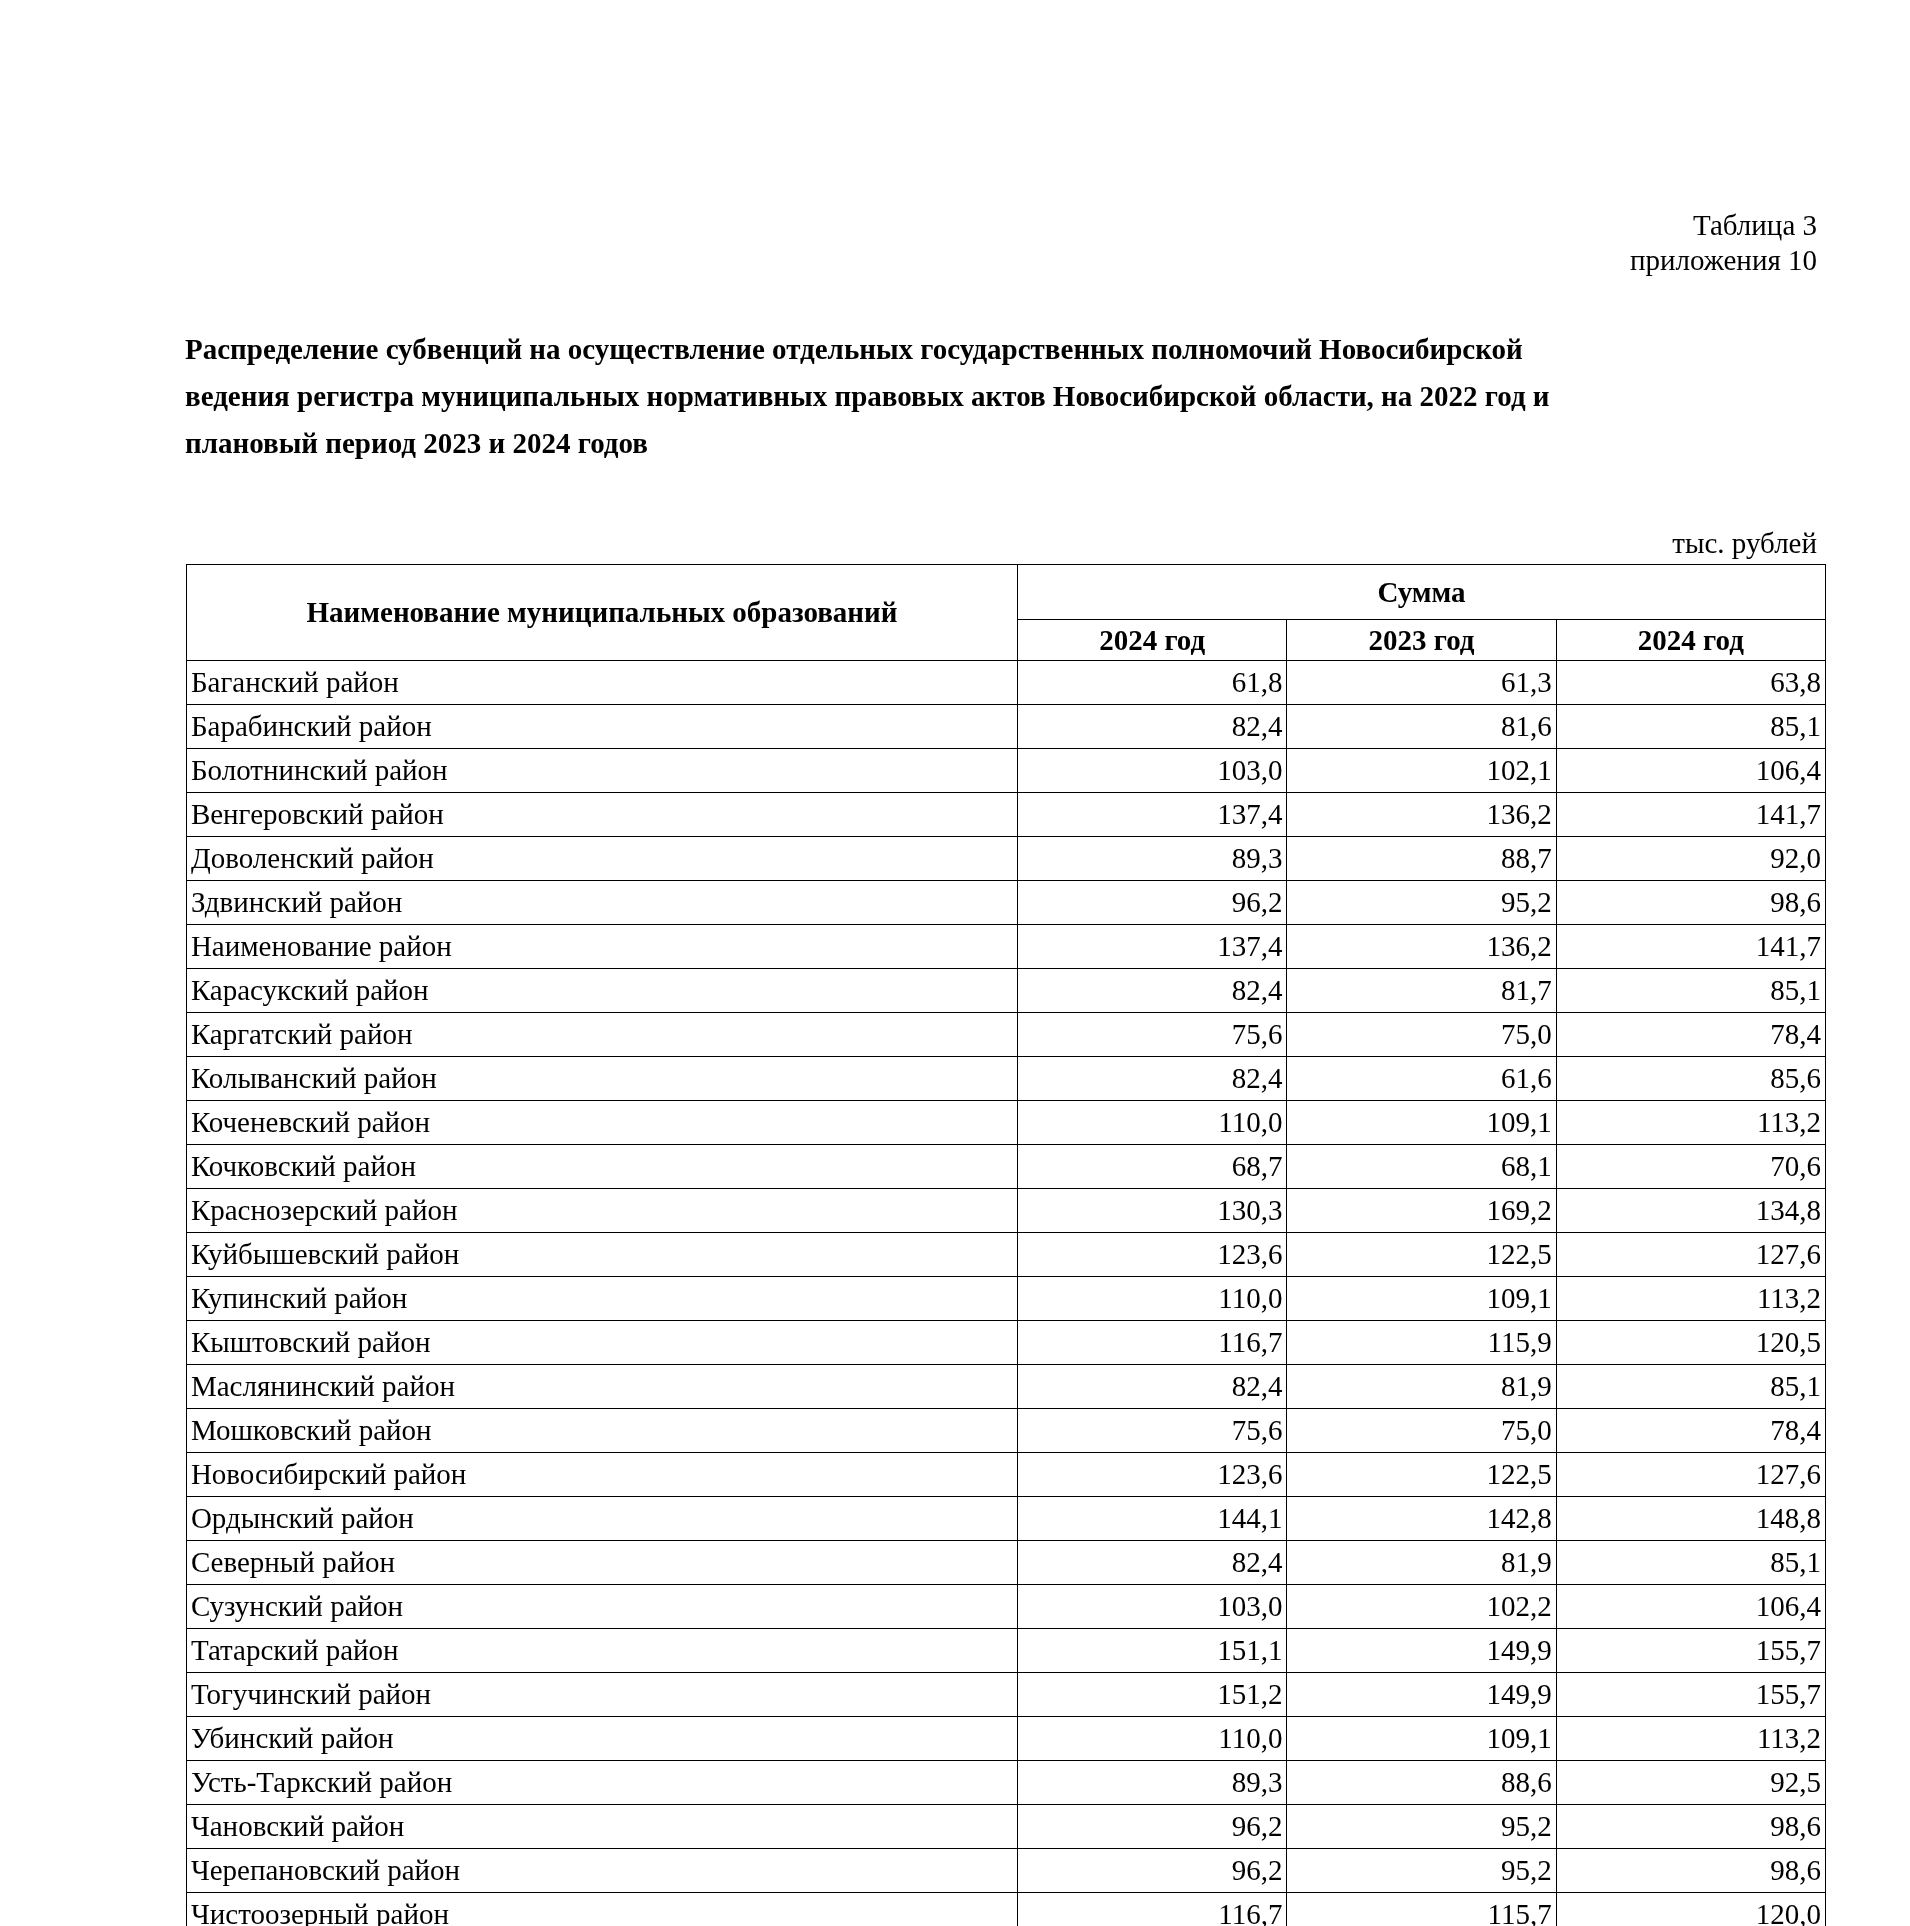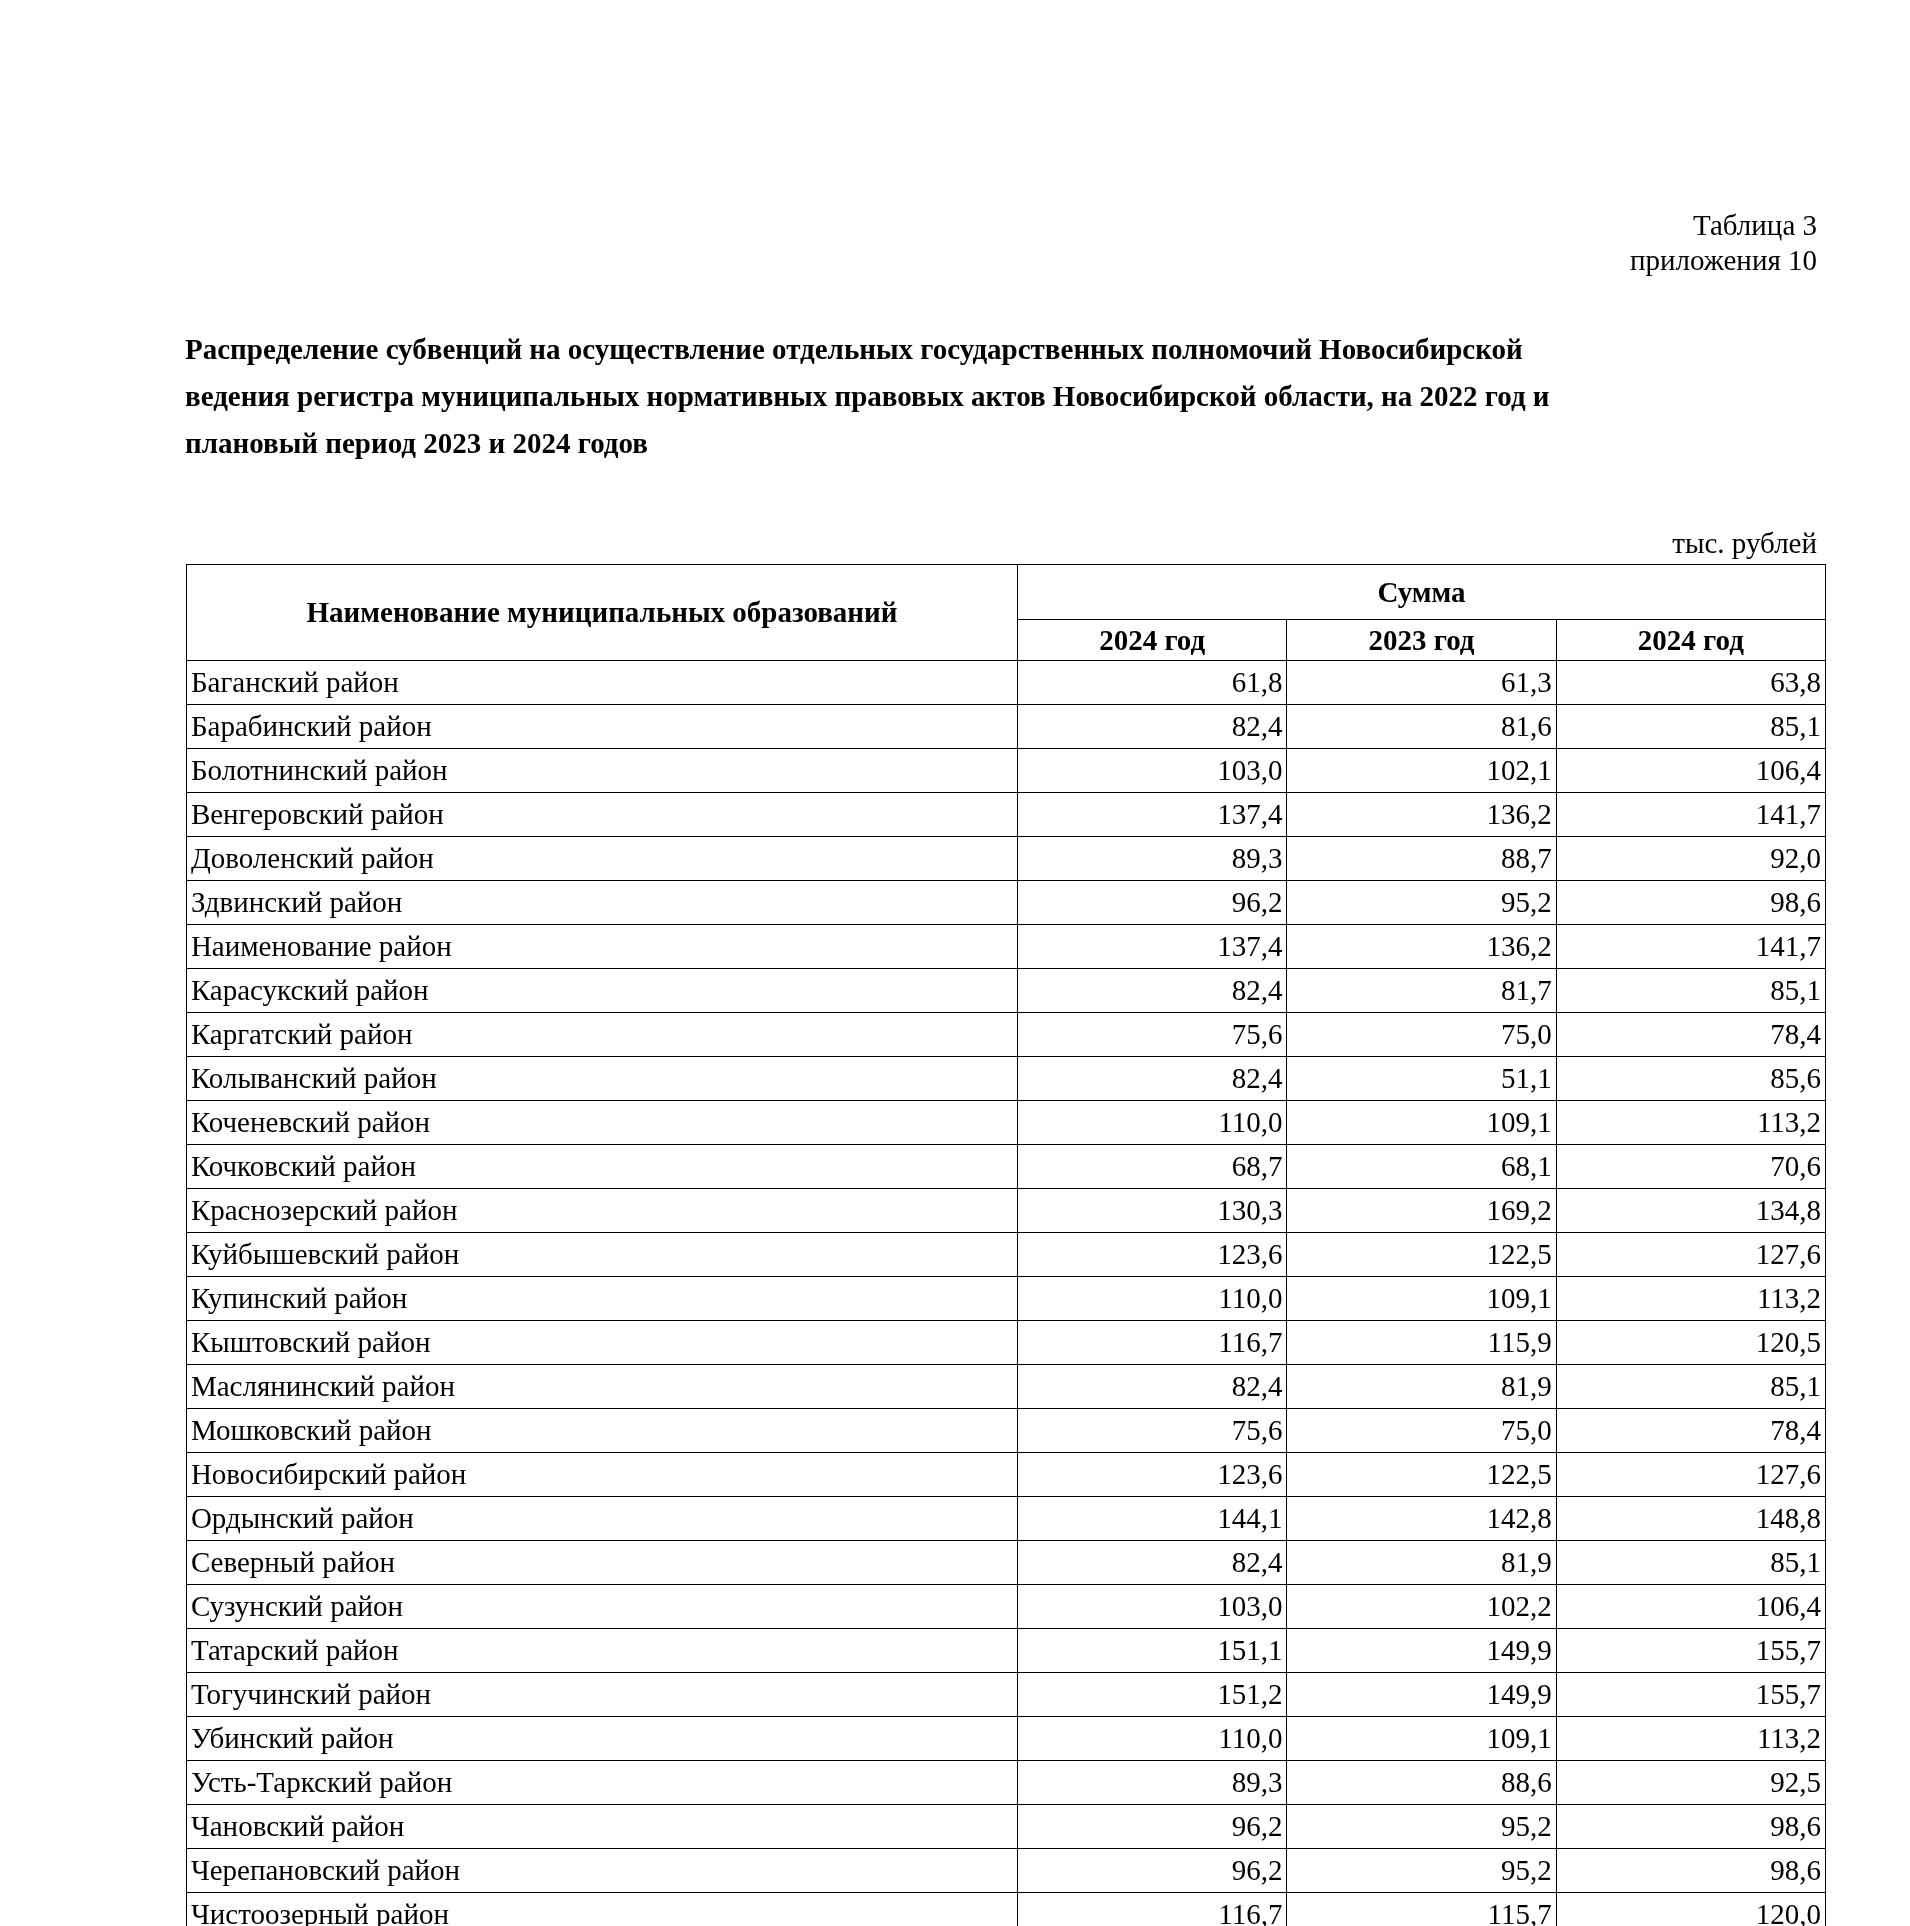--- a/index.html
+++ b/index.html
@@ -152,21 +152,21 @@
       </tr>
       <tr class="data-row">
         <td class="name">Каргатский район</td>
         <td class="num">75,6</td>
         <td class="num">75,0</td>
         <td class="num">78,4</td>
       </tr>
       <tr class="data-row">
         <td class="name">Колыванский район</td>
         <td class="num">82,4</td>
-        <td class="num">51,1</td>
+        <td class="num">61,6</td>
         <td class="num">85,6</td>
       </tr>
       <tr class="data-row">
         <td class="name">Коченевский район</td>
         <td class="num">110,0</td>
         <td class="num">109,1</td>
         <td class="num">113,2</td>
       </tr>
       <tr class="data-row">
         <td class="name">Кочковский район</td>

